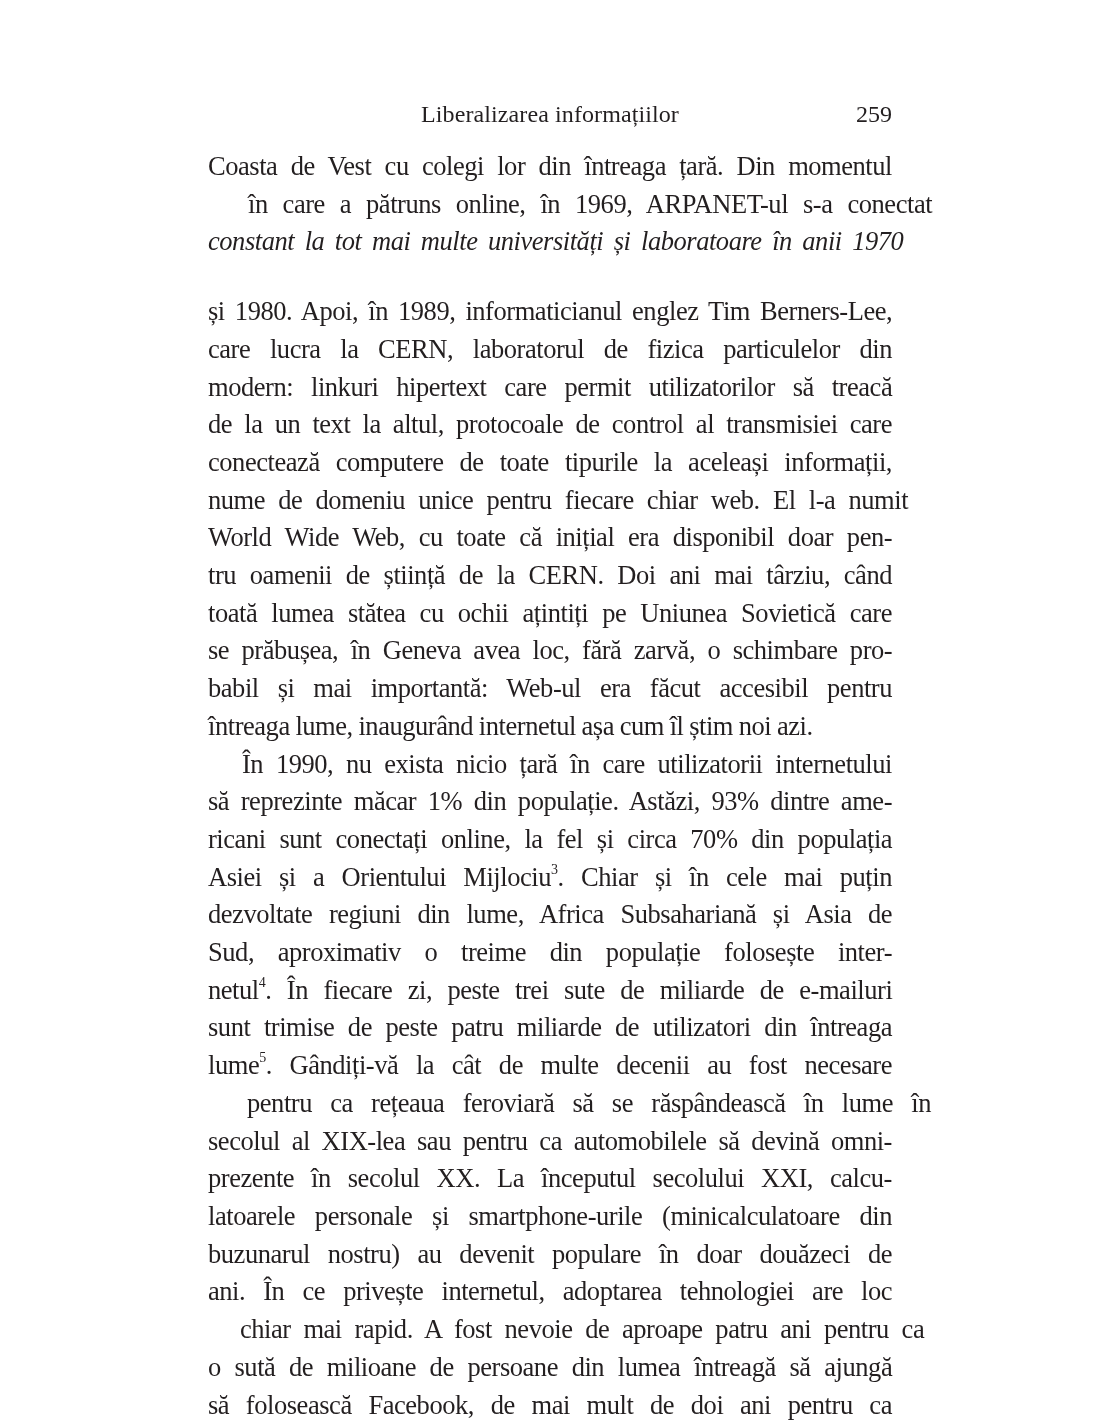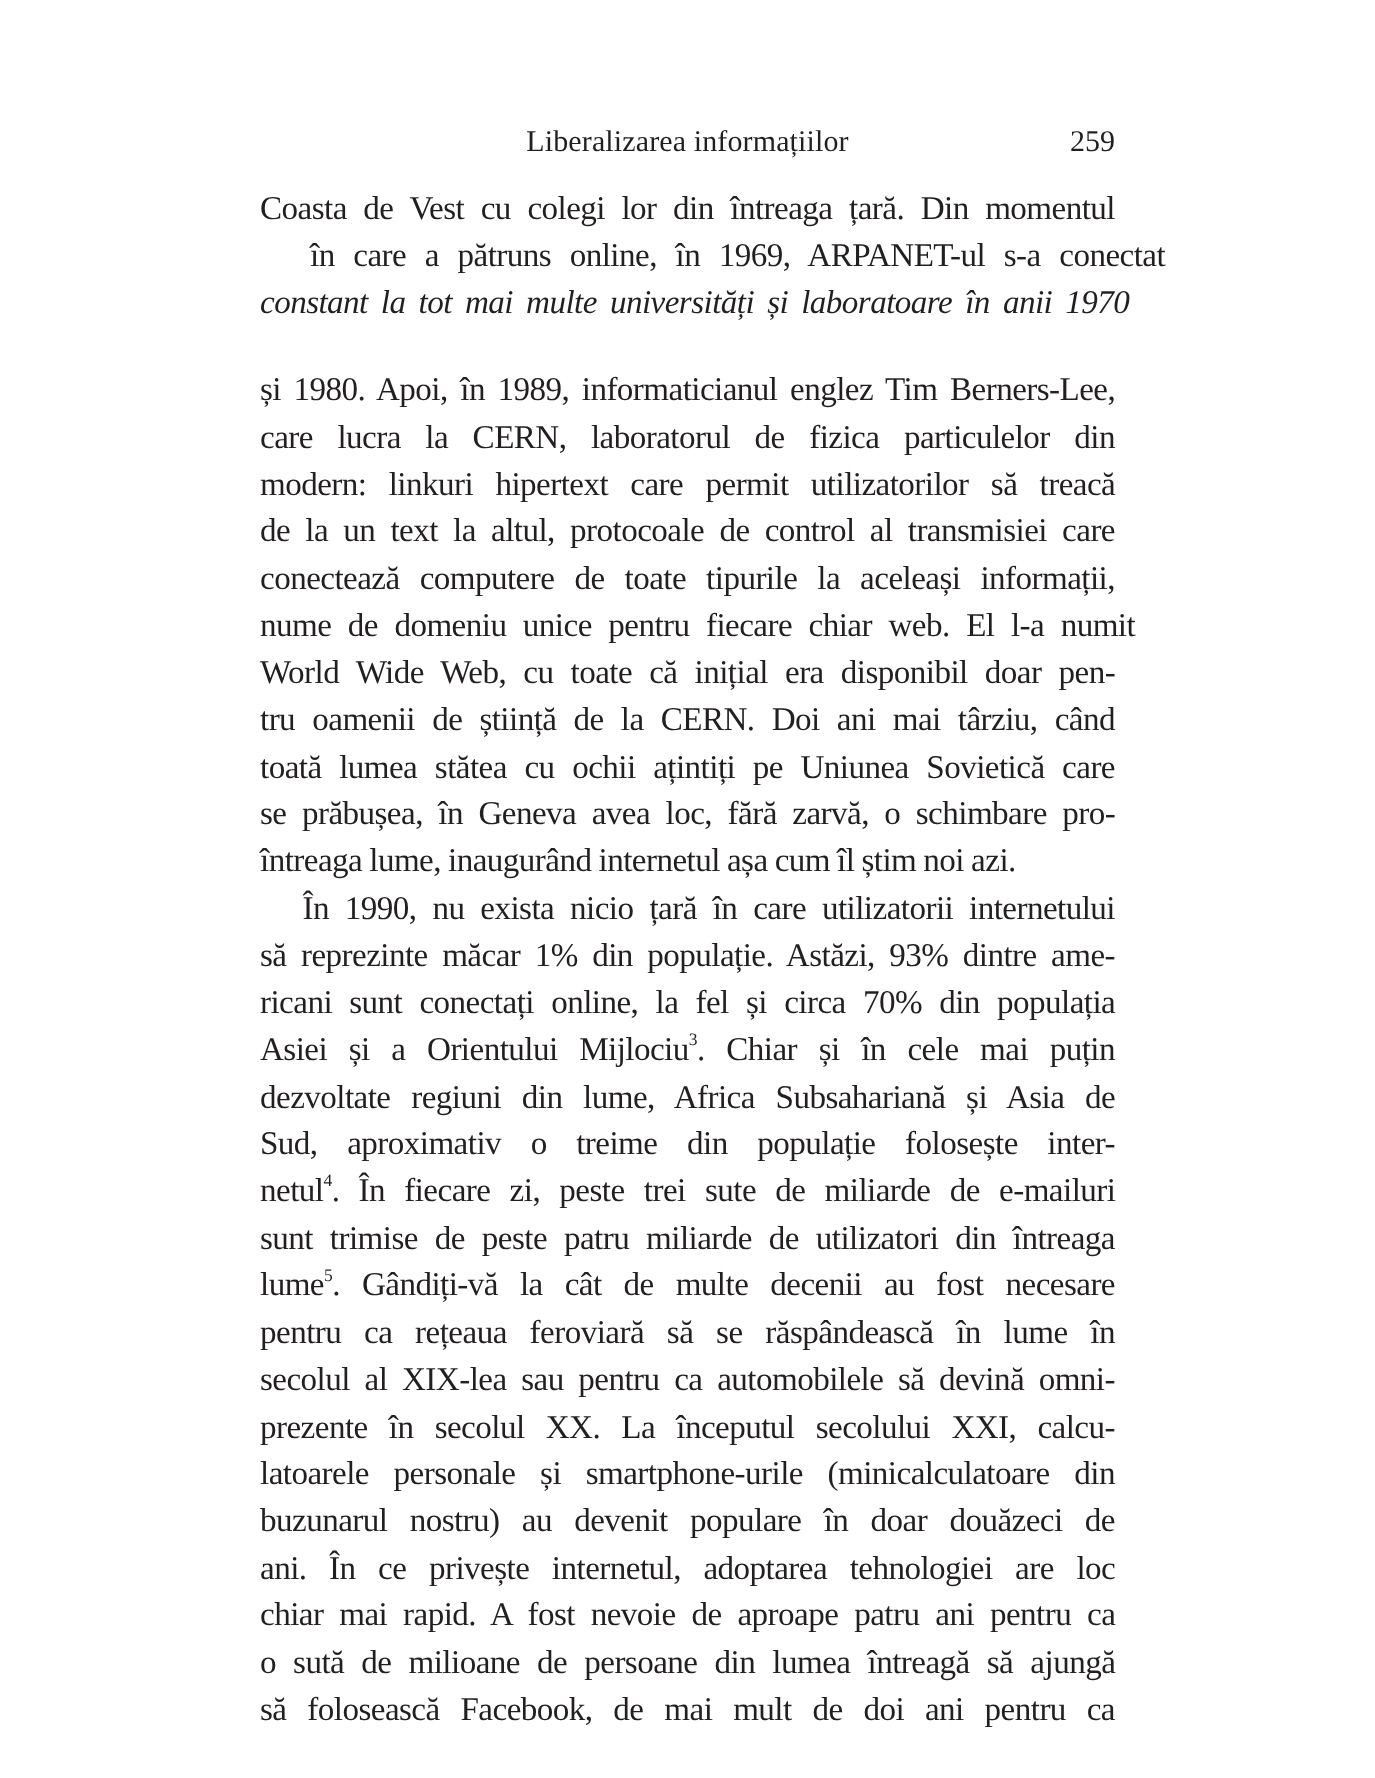--- a/index.html
+++ b/index.html
@@ -89,35 +89,36 @@
     <span class="line" style="display: block; word-spacing: 3.875px; margin-top: 32px;">și 1980. Apoi, în 1989, informaticianul englez Tim Berners-Lee,</span>
     <span class="line" style="display: block; word-spacing: 13.375px;">care lucra la CERN, laboratorul de fizica particulelor din</span>
     <span class="line" style="display: block; word-spacing: 11.6429px;">modern: linkuri hipertext care permit utilizatorilor să treacă</span>
     <span class="line" style="display: block; word-spacing: 5.95455px;">de la un text la altul, protocoale de control al transmisiei care</span>
     <span class="line" style="display: block; word-spacing: 9.78571px;">conectează computere de toate tipurile la aceleași informații,</span>
     <span class="line" style="display: block; word-spacing: 7px;">nume de domeniu unice pentru fiecare chiar web. El l-a numit</span>
     <span class="line" style="display: block; word-spacing: 7.5px;">World Wide Web, cu toate că inițial era disponibil doar pen-</span>
     <span class="line" style="display: block; word-spacing: 7.5px;">tru oamenii de știință de la CERN. Doi ani mai târziu, când</span>
     <span class="line" style="display: block; word-spacing: 7.83333px;">toată lumea stătea cu ochii ațintiți pe Uniunea Sovietică care</span>
     <span class="line" style="display: block; word-spacing: 6.2px;">se prăbușea, în Geneva avea loc, fără zarvă, o schimbare pro-</span>
+    <span class="line" style="display: block; word-spacing: 12.75px;">babil și mai importantă: Web-ul era făcut accesibil pentru</span>
     <span class="line last">întreaga lume, inaugurând internetul așa cum îl știm noi azi.</span>
   </p>
   <p class="para indent">
     <span class="line first" style="display: block; word-spacing: 2.72222px;">În 1990, nu exista nicio țară în care utilizatorii internetului</span>
     <span class="line" style="display: block; word-spacing: 5.38889px;">să reprezinte măcar 1% din populație. Astăzi, 93% dintre ame-</span>
     <span class="line" style="display: block; word-spacing: 7.6px;">ricani sunt conectați online, la fel și circa 70% din populația</span>
     <span class="line" style="display: block; word-spacing: 11.1px;"><span>Asiei și a Orientului Mijlociu</span><sup class="fn">3</sup><span>. Chiar și în cele mai puțin</span></span>
     <span class="line" style="display: block; word-spacing: 10.375px;">dezvoltate regiuni din lume, Africa Subsahariană și Asia de</span>
     <span class="line" style="display: block; word-spacing: 17.5px;">Sud, aproximativ o treime din populație folosește inter-</span>
     <span class="line" style="display: block; word-spacing: 9.2px;"><span>netul</span><sup class="fn">4</sup><span>. În fiecare zi, peste trei sute de miliarde de e-mailuri</span></span>
     <span class="line" style="display: block; word-spacing: 7.27778px;">sunt trimise de peste patru miliarde de utilizatori din întreaga</span>
     <span class="line" style="display: block; word-spacing: 11.3889px;"><span>lume</span><sup class="fn">5</sup><span>. Gândiți-vă la cât de multe decenii au fost necesare</span></span>
-    <span class="line" style="display: block; word-spacing: 12.0556px;">pentru ca rețeaua feroviară să se răspândească în lume în</span>
+    <span class="line" style="display: block; word-spacing: 12.0556px; margin-left: 39px;">pentru ca rețeaua feroviară să se răspândească în lume în</span>
     <span class="line" style="display: block; word-spacing: 5.5px;">secolul al XIX-lea sau pentru ca automobilele să devină omni-</span>
     <span class="line" style="display: block; word-spacing: 10.75px;">prezente în secolul XX. La începutul secolului XXI, calcu-</span>
     <span class="line" style="display: block; word-spacing: 13.5px;">latoarele personale și smartphone-urile (minicalculatoare din</span>
     <span class="line" style="display: block; word-spacing: 11.625px;">buzunarul nostru) au devenit populare în doar douăzeci de</span>
     <span class="line" style="display: block; word-spacing: 11.875px;">ani. În ce privește internetul, adoptarea tehnologiei are loc</span>
-    <span class="line" style="display: block; word-spacing: 6.5px;">chiar mai rapid. A fost nevoie de aproape patru ani pentru ca</span>
+    <span class="line" style="display: block; word-spacing: 6.5px; margin-left: 32px;">chiar mai rapid. A fost nevoie de aproape patru ani pentru ca</span>
     <span class="line" style="display: block; word-spacing: 7.5px;">o sută de milioane de persoane din lumea întreagă să ajungă</span>
     <span class="line" style="display: block; word-spacing: 10.5px;">să folosească Facebook, de mai mult de doi ani pentru ca</span>
   </p>
 </div>
 
 </body></html>

